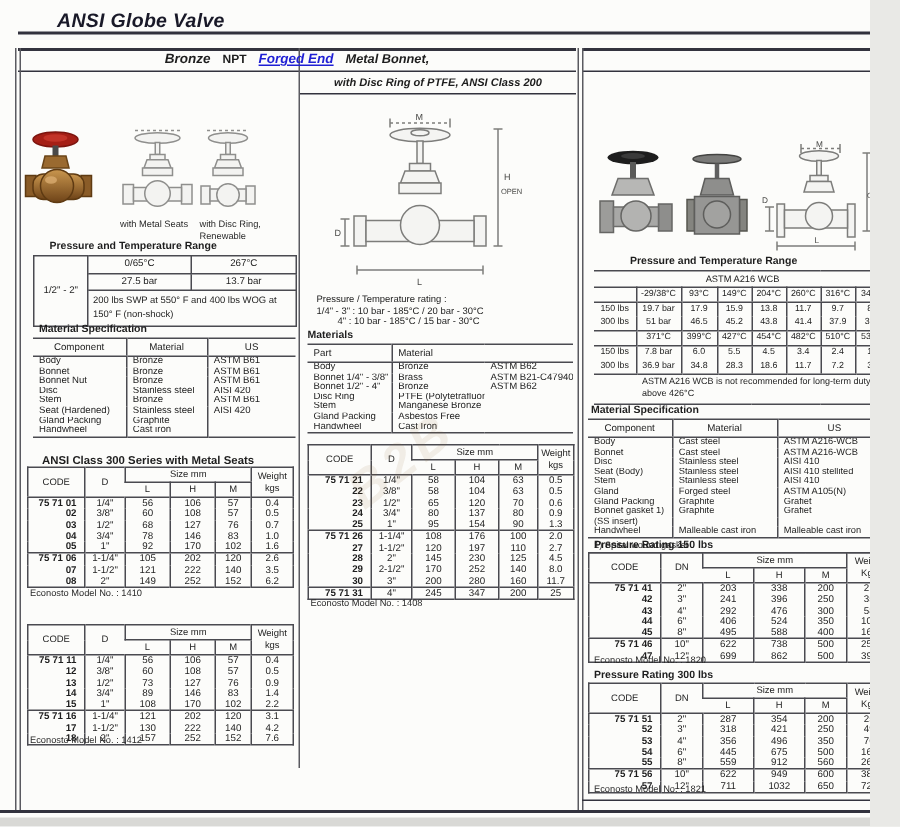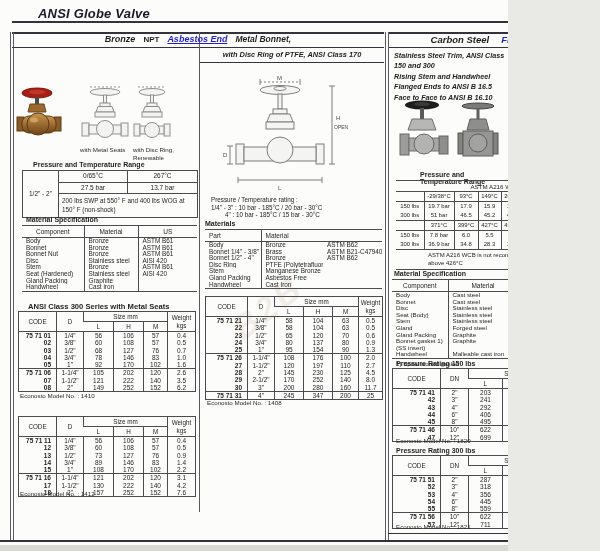--- a/index.html
+++ b/index.html
@@ -1,16 +1,16 @@
 <!DOCTYPE html>
 <html><head>
 <meta charset="utf-8">
 <style>
   html,body{margin:0;padding:0;background:#e9e9e6;}
-  #page{position:relative;width:508px;height:551px;background:#fcfcfa;overflow:hidden;
+  #page{position:relative;width:580px;height:551px;background:#fcfcfa;overflow:hidden;
         font-family:"Liberation Sans",sans-serif;color:#1e1e1e;}
   .abs{position:absolute;}
   .rule{position:absolute;background:#33333e;}
   .vline{position:absolute;background:#5a5a60;width:1px;}
   .b{font-weight:bold;}
   .i{font-style:italic;}
   .blue{color:#1f1fd4;}
   .ul{text-decoration:underline;}
   .title{font-size:13px;font-weight:bold;font-style:italic;color:#191928;letter-spacing:.2px;}
   .bandtxt{font-size:9px;display:flex;justify-content:center;gap:8px;align-items:baseline;}
@@ -86,35 +86,25 @@
   <div class="vline" style="left:388px;top:32px;height:508px;"></div>
   <div class="vline" style="left:595px;top:32px;height:508px;"></div>
   <div class="rule" style="left:388px;top:533px;width:207px;height:1px;"></div>
   <div class="rule" style="left:0px;top:540px;width:600px;height:1.5px;"></div>
   <div class="abs" style="left:597px;top:0;width:3px;height:551px;background:#c6c6c3;"></div>
   <div class="abs" style="left:0;top:545px;width:600px;height:6px;background:#d9d9d6;"></div>
 
   <div class="abs bandtxt" style="left:12px;top:34px;width:372px;">
     <span class="b i">Bronze</span>
     <span class="b" style="font-size:8px;">NPT</span>
-    <span class="b i blue ul">Asbestos End</span>
+    <span class="b i blue ul">Forged End</span>
     <span class="b i" style="font-size:8.5px;">Metal Bonnet,</span>
   </div>
-  <div class="abs b i" style="left:200px;top:50px;width:184px;text-align:center;font-size:7.4px;">with Disc Ring of PTFE, ANSI Class 170</div>
-
-  <div class="abs bandtxt" style="left:388px;top:34px;width:207px;gap:12px;font-size:9.5px;">
-    <span class="b i">Carbon Steel</span>
-    <span class="b i blue">Flange End</span>
-  </div>
-  <div class="abs" style="left:394px;top:51px;">
-    <div class="subline">Stainless Steel Trim, ANSI Class 150 and 300</div>
-    <div class="subline">Rising Stem and Handwheel</div>
-    <div class="subline">Flanged Ends to ANSI B 16.5</div>
-    <div class="subline">Face to Face to ANSI B 16.10</div>
-  </div>
+  <div class="abs b i" style="left:200px;top:50px;width:184px;text-align:center;font-size:7.4px;">with Disc Ring of PTFE, ANSI Class 200</div>
+
 
   <svg class="abs" style="left:16px;top:86px;" width="48" height="58" viewBox="0 0 48 58">
     <defs>
         <linearGradient id="bz" x1="0" y1="0" x2="0" y2="1">
       <stop offset="0" stop-color="#c9964e"></stop>
           <stop offset="1" stop-color="#6e4318"></stop>
         </linearGradient>
       </defs>
     <ellipse cx="21" cy="7" rx="15" ry="5" fill="#a51f16" stroke="#7c140e"></ellipse>
     <ellipse cx="21" cy="6" rx="8" ry="2.5" fill="#c23328"></ellipse>

